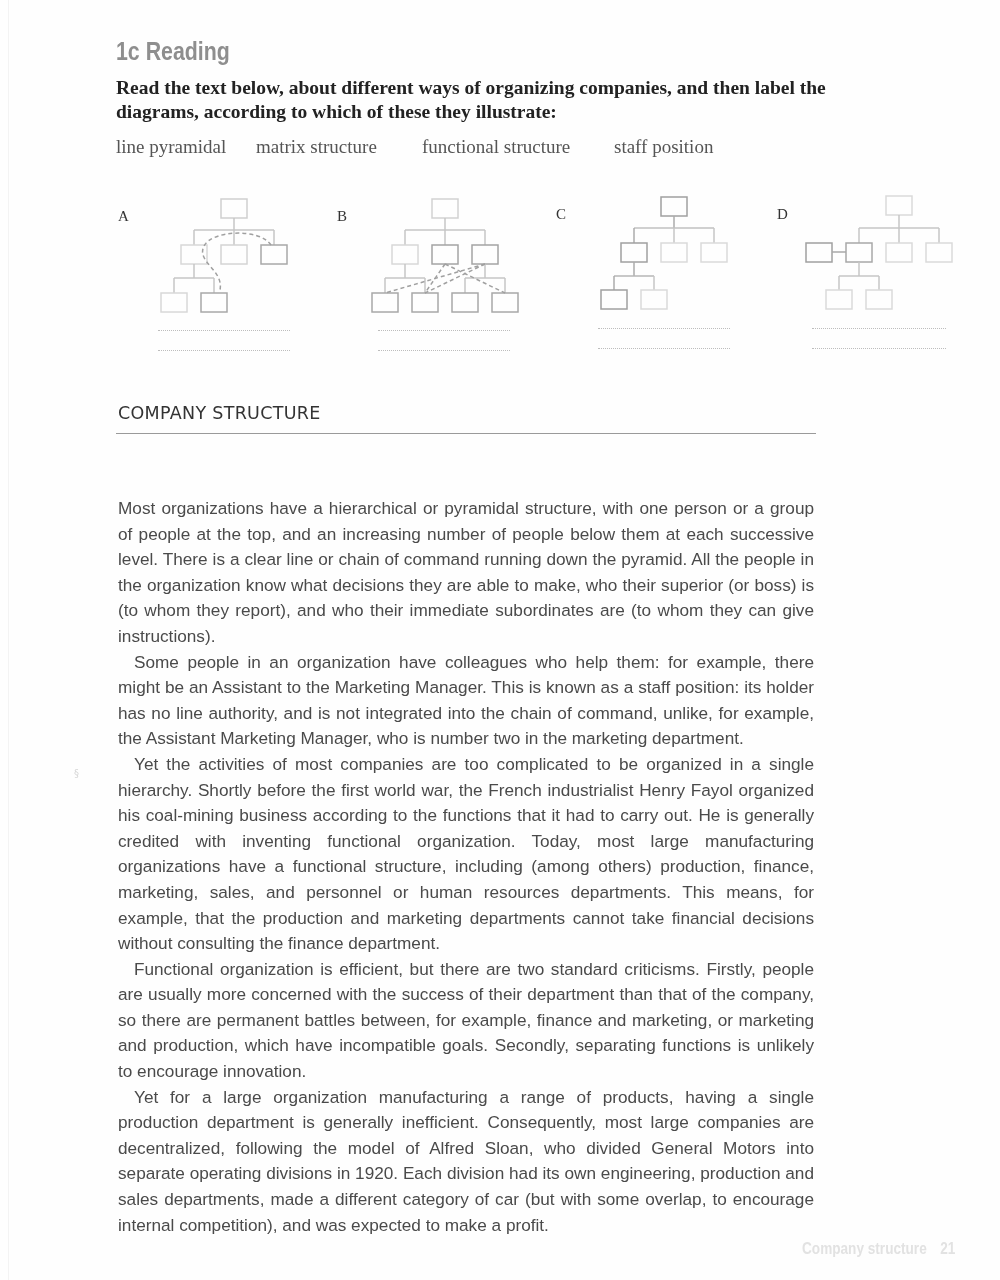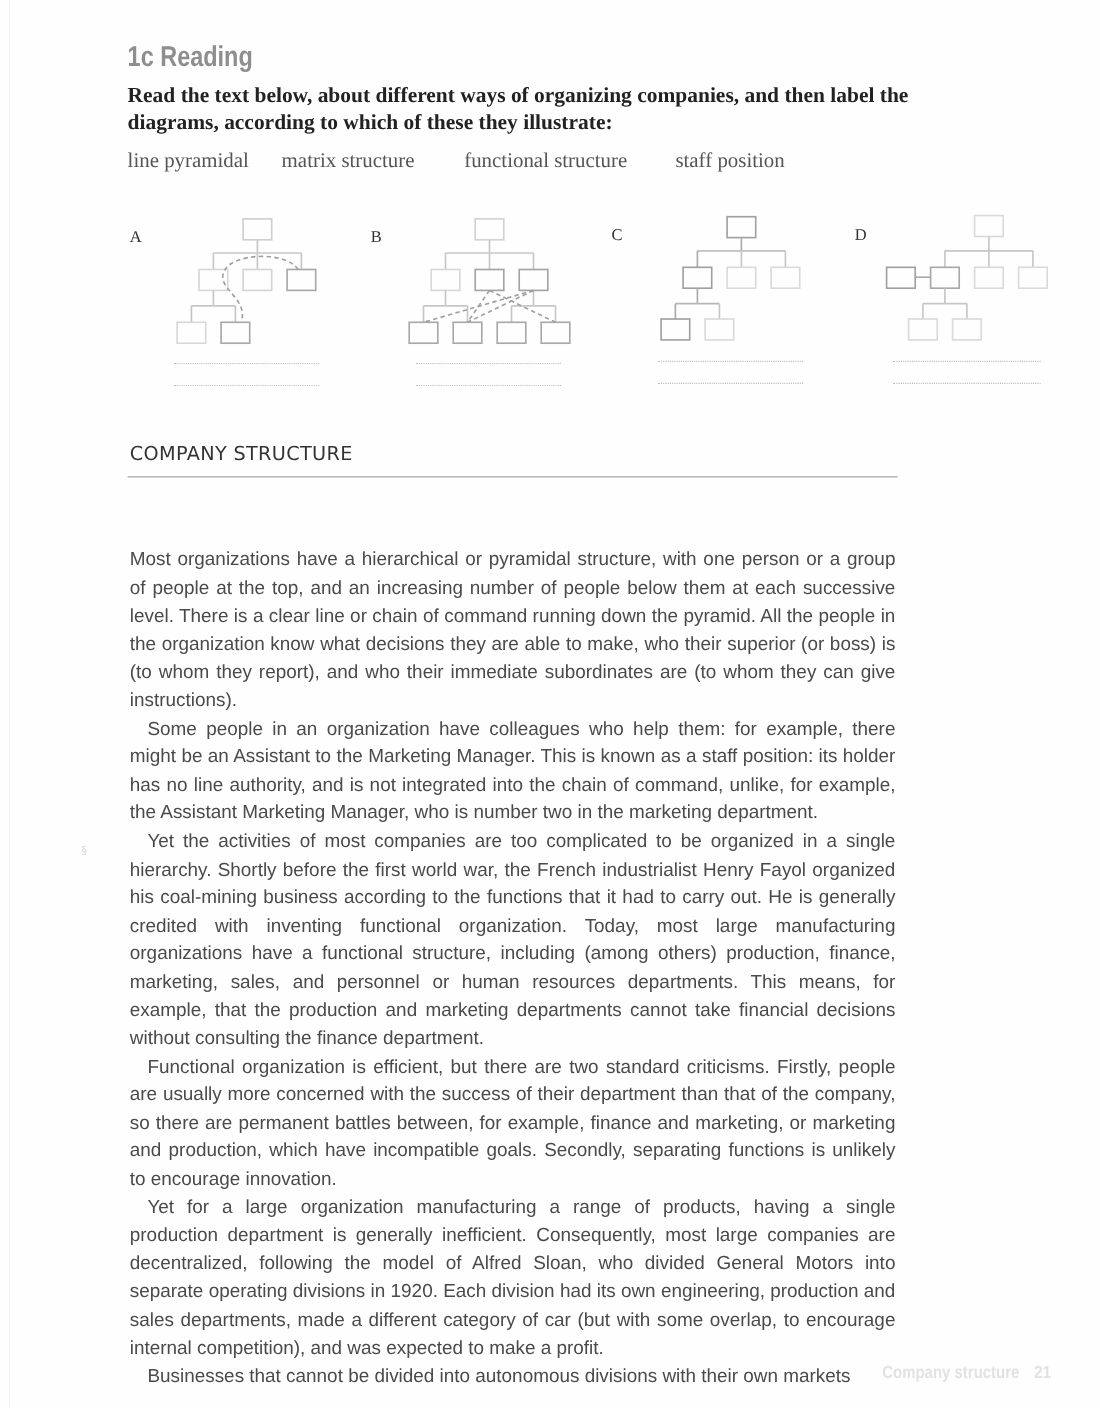--- a/index.html
+++ b/index.html
@@ -172,21 +172,20 @@
 
   <div class="heading">COMPANY STRUCTURE</div>
   <div class="rule"></div>
 
   <div class="body-text">
     <p>Most organizations have a hierarchical or pyramidal structure, with one person or a group of people at the top, and an increasing number of people below them at each successive level. There is a clear line or chain of command running down the pyramid. All the people in the organization know what decisions they are able to make, who their superior (or boss) is (to whom they report), and who their immediate subordinates are (to whom they can give instructions).</p>
     <p>Some people in an organization have colleagues who help them: for example, there might be an Assistant to the Marketing Manager. This is known as a staff position: its holder has no line authority, and is not integrated into the chain of command, unlike, for example, the Assistant Marketing Manager, who is number two in the marketing department.</p>
     <p>Yet the activities of most companies are too complicated to be organized in a single hierarchy. Shortly before the first world war, the French industrialist Henry Fayol organized his coal-mining business according to the functions that it had to carry out. He is generally credited with inventing functional organization. Today, most large manufacturing organizations have a functional structure, including (among others) production, finance, marketing, sales, and personnel or human resources departments. This means, for example, that the production and marketing departments cannot take financial decisions without consulting the finance department.</p>
     <p>Functional organization is efficient, but there are two standard criticisms. Firstly, people are usually more concerned with the success of their department than that of the company, so there are permanent battles between, for example, finance and marketing, or marketing and production, which have incompatible goals. Secondly, separating functions is unlikely to encourage innovation.</p>
     <p>Yet for a large organization manufacturing a range of products, having a single production department is generally inefficient. Consequently, most large companies are decentralized, following the model of Alfred Sloan, who divided General Motors into separate operating divisions in 1920. Each division had its own engineering, production and sales departments, made a different category of car (but with some overlap, to encourage internal competition), and was expected to make a profit.</p>
-    <p style="text-align:left">Businesses that cannot be divided into autonomous divisions with their own markets</p>
   </div>
 
   <div class="smudge">§</div>
 
   <div class="footer">
     <span>Company structure</span><span class="pg">21</span>
   </div>
 </div>
 
 </body></html>

